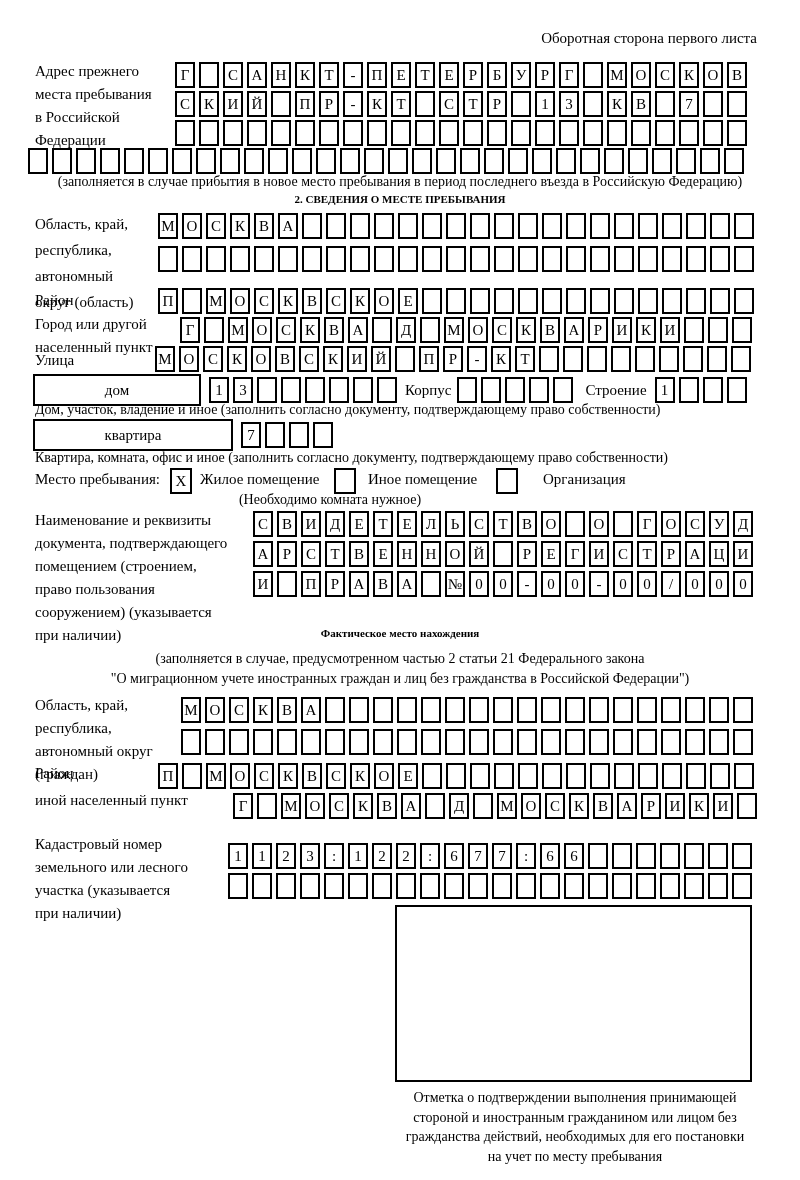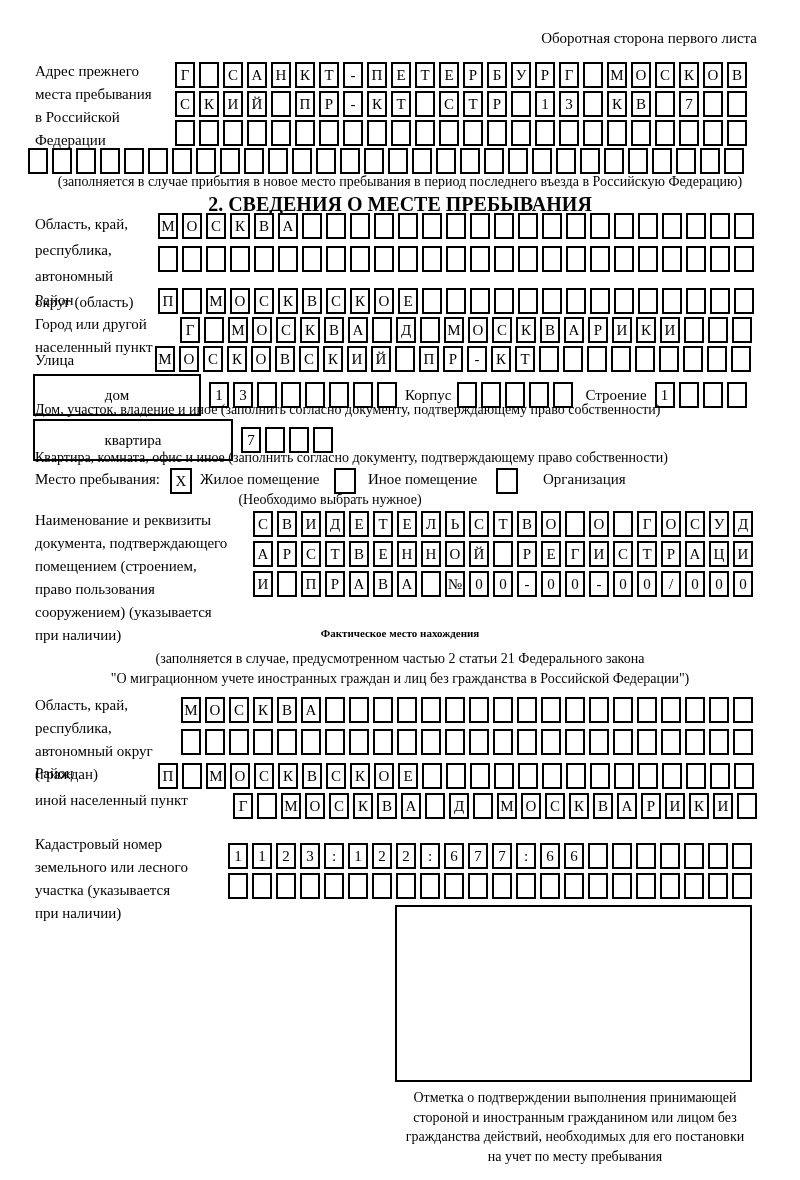--- a/index.html
+++ b/index.html
@@ -10,40 +10,40 @@
   .abs{position:absolute;}
   .lines div{line-height:23px;}
   .lines.lh26 div{line-height:26px;}
   .cells{position:absolute;display:flex;gap:4px;}
   .cell{
     box-sizing:border-box;width:20px;height:26px;border:2px solid #000;background:#fff;
     display:flex;align-items:center;justify-content:center;
     font-size:15px;line-height:1;flex:0 0 auto;
   }
   .wide-box{
-    box-sizing:border-box;border:2px solid #000;height:42px;
+    box-sizing:border-box;border:2px solid #000;height:32px;
     display:flex;align-items:center;justify-content:center;flex:0 0 auto;
   }
   .inline-label{display:flex;align-items:center;height:26px;flex:0 0 auto;}
   .flexrow{position:absolute;display:flex;align-items:center;}
   .center{text-align:center;width:100%;left:0;}
   .bold{font-weight:bold;}
   .caption{font-size:14px;}
   .stamp-box{box-sizing:border-box;border:2px solid #000;background:#fff;}
   .stamp-caption div{line-height:19.5px;}
 
   
   .corner-note{top:22px;right:43px;margin-top:8px;}
   .prev-label{left:35px;top:60px;}
   .prev-r1{left:175px;top:62px;}
   .prev-r2{left:175px;top:91px;}
   .prev-r3{left:175px;top:120px;}
   .prev-r4{left:28px;top:148px;}
   .prev-caption{top:174px;}
-  .s2-title{top:193px;font-size:20px;}
+  .s2-title{top:193px;font-size:11px;}
   .s2-obl-label{left:35px;top:211px;}
   .s2-obl-r1{left:158px;top:213px;}
   .s2-obl-r2{left:158px;top:246px;}
   .s2-raion-label{left:35px;top:292px;}
   .s2-raion-row{left:158px;top:288px;}
   .s2-city-label{left:35px;top:313px;}
   .s2-city-row{left:180px;top:317px;}
   .s2-street-label{left:35px;top:352px;}
   .s2-street-row{left:155px;top:346px;}
   .house-row{left:33px;top:374px;}
@@ -409,21 +409,21 @@
     </div>
   <div class="abs stay-opt1">Жилое помещение</div>
   <div class="cells stay-box2">
       <span class="cell chk"></span>
     </div>
   <div class="abs stay-opt2">Иное помещение</div>
   <div class="cells stay-box3">
       <span class="cell chk"></span>
     </div>
   <div class="abs stay-opt3">Организация</div>
-  <div class="abs stay-note caption">(Необходимо выбрать нужное)</div>
+  <div class="abs stay-note caption">(Необходимо комната нужное)</div>
 
   <div class="abs doc-label lines">
       <div>Наименование и реквизиты</div>
       <div>документа, подтверждающего</div>
       <div>помещением (строением,</div>
       <div>право пользования</div>
       <div>сооружением) (указывается</div>
       <div>при наличии)</div>
     </div>
   <div class="cells doc-r1">

